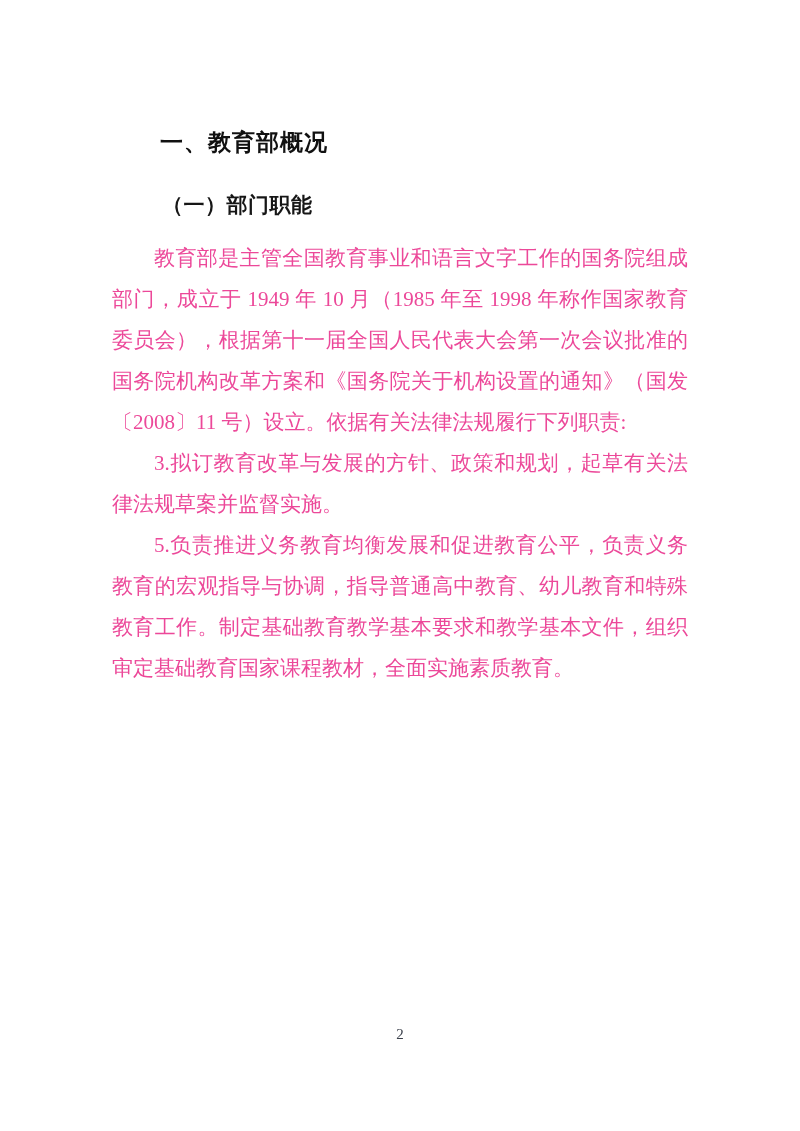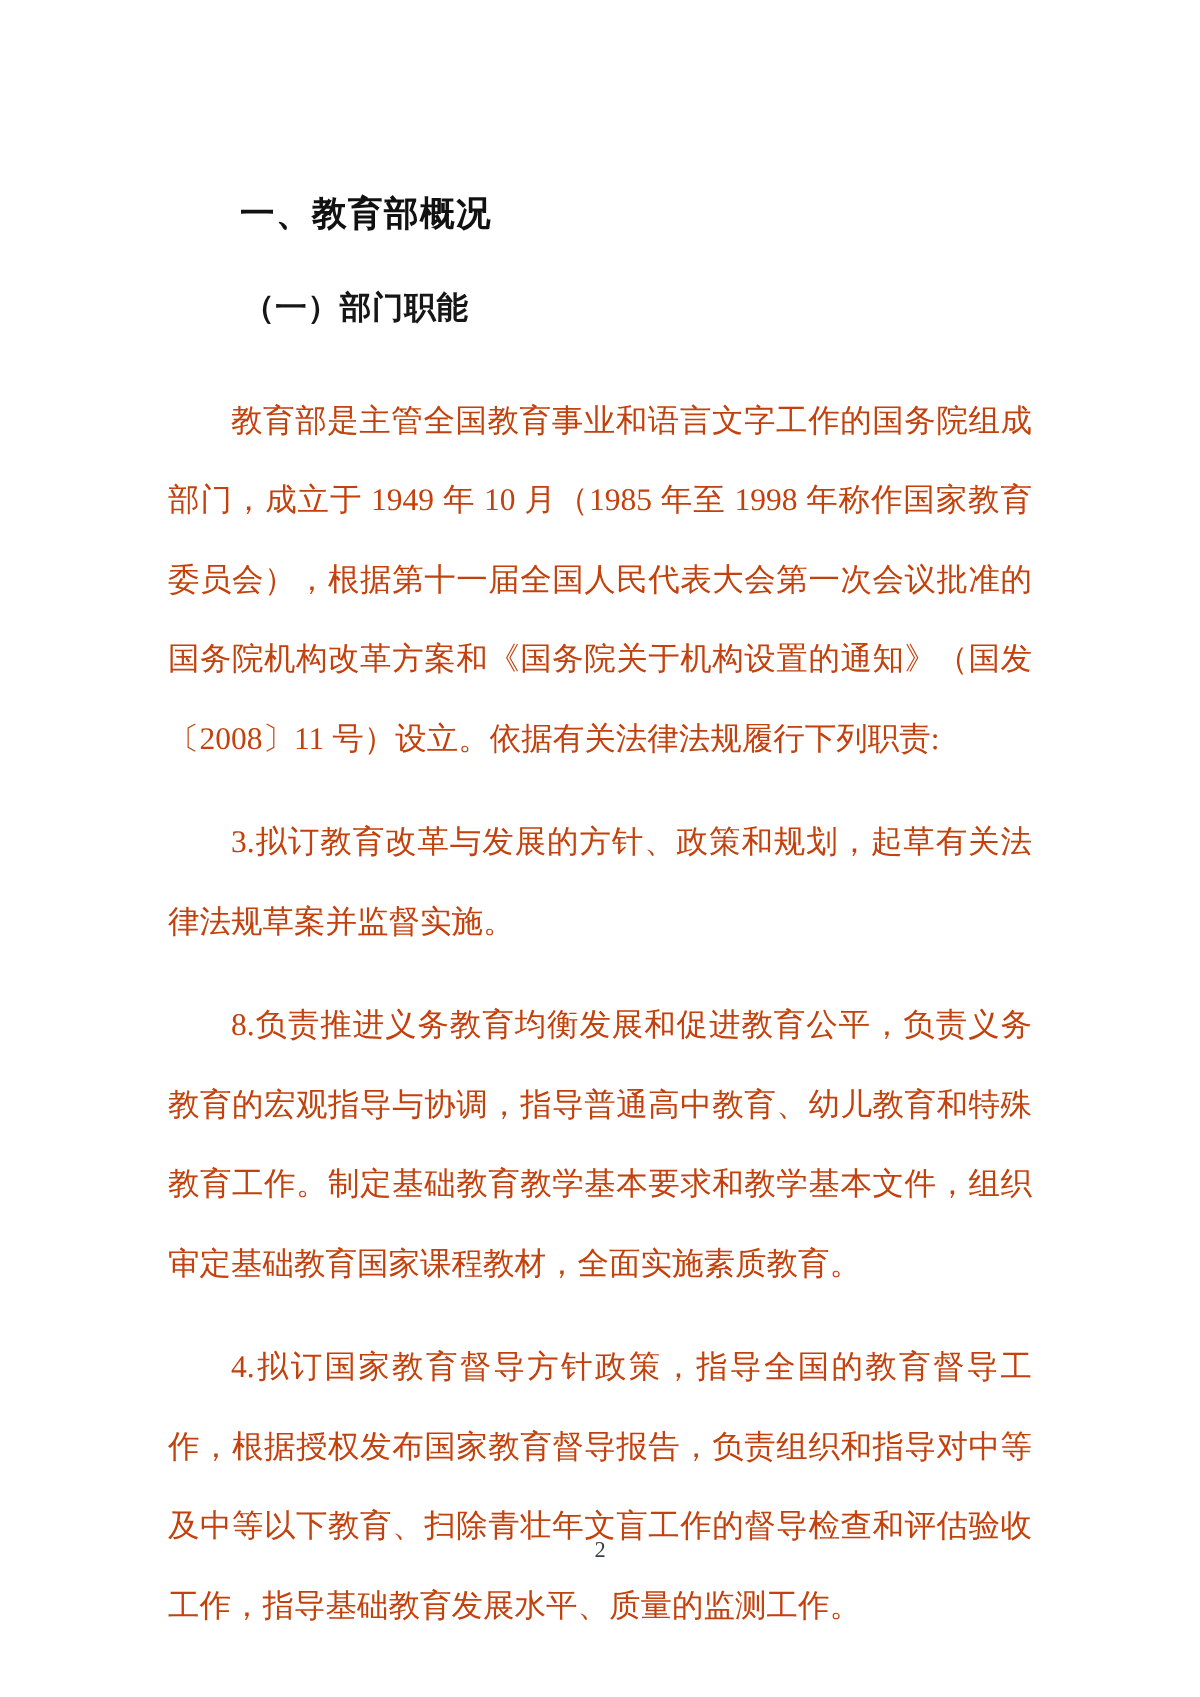--- a/index.html
+++ b/index.html
@@ -35,27 +35,26 @@
     line-height: 26px;
   }
   .body-text {
     position: absolute;
     left: 112px;
     top: 238px;
     width: 576px;
   }
   .body-text p {
     font-size: 21px;
-    line-height: 53px;
+    line-height: 41px;
     text-align: justify;
     text-justify: inter-ideograph;
     text-indent: 2em;
-    color: #c2410c;
+    color: #ec4899;
     word-break: break-all;
-    margin-top: 16px;
   }
   .page-number {
     position: absolute;
     left: 0;
     right: 0;
     top: 1026px;
     text-align: center;
     font-size: 15px;
     color: #3a3f4a;
   }
@@ -64,18 +63,17 @@
 <body>
 
 <div class="page">
   <div class="heading-1">一、教育部概况</div>
 
   <div class="heading-2">（一）部门职能</div>
 
   <div class="body-text">
     <p>教育部是主管全国教育事业和语言文字工作的国务院组成部门，成立于 1949 年 10 月（1985 年至 1998 年称作国家教育委员会），根据第十一届全国人民代表大会第一次会议批准的国务院机构改革方案和《国务院关于机构设置的通知》（国发〔2008〕11 号）设立。依据有关法律法规履行下列职责:</p>
     <p>3.拟订教育改革与发展的方针、政策和规划，起草有关法律法规草案并监督实施。</p>
-    <p>8.负责推进义务教育均衡发展和促进教育公平，负责义务教育的宏观指导与协调，指导普通高中教育、幼儿教育和特殊教育工作。制定基础教育教学基本要求和教学基本文件，组织审定基础教育国家课程教材，全面实施素质教育。</p>
-    <p>4.拟订国家教育督导方针政策，指导全国的教育督导工作，根据授权发布国家教育督导报告，负责组织和指导对中等及中等以下教育、扫除青壮年文盲工作的督导检查和评估验收工作，指导基础教育发展水平、质量的监测工作。</p>
+    <p>5.负责推进义务教育均衡发展和促进教育公平，负责义务教育的宏观指导与协调，指导普通高中教育、幼儿教育和特殊教育工作。制定基础教育教学基本要求和教学基本文件，组织审定基础教育国家课程教材，全面实施素质教育。</p>
   </div>
 
   <div class="page-number">2</div>
 </div>
 
 </body></html>

